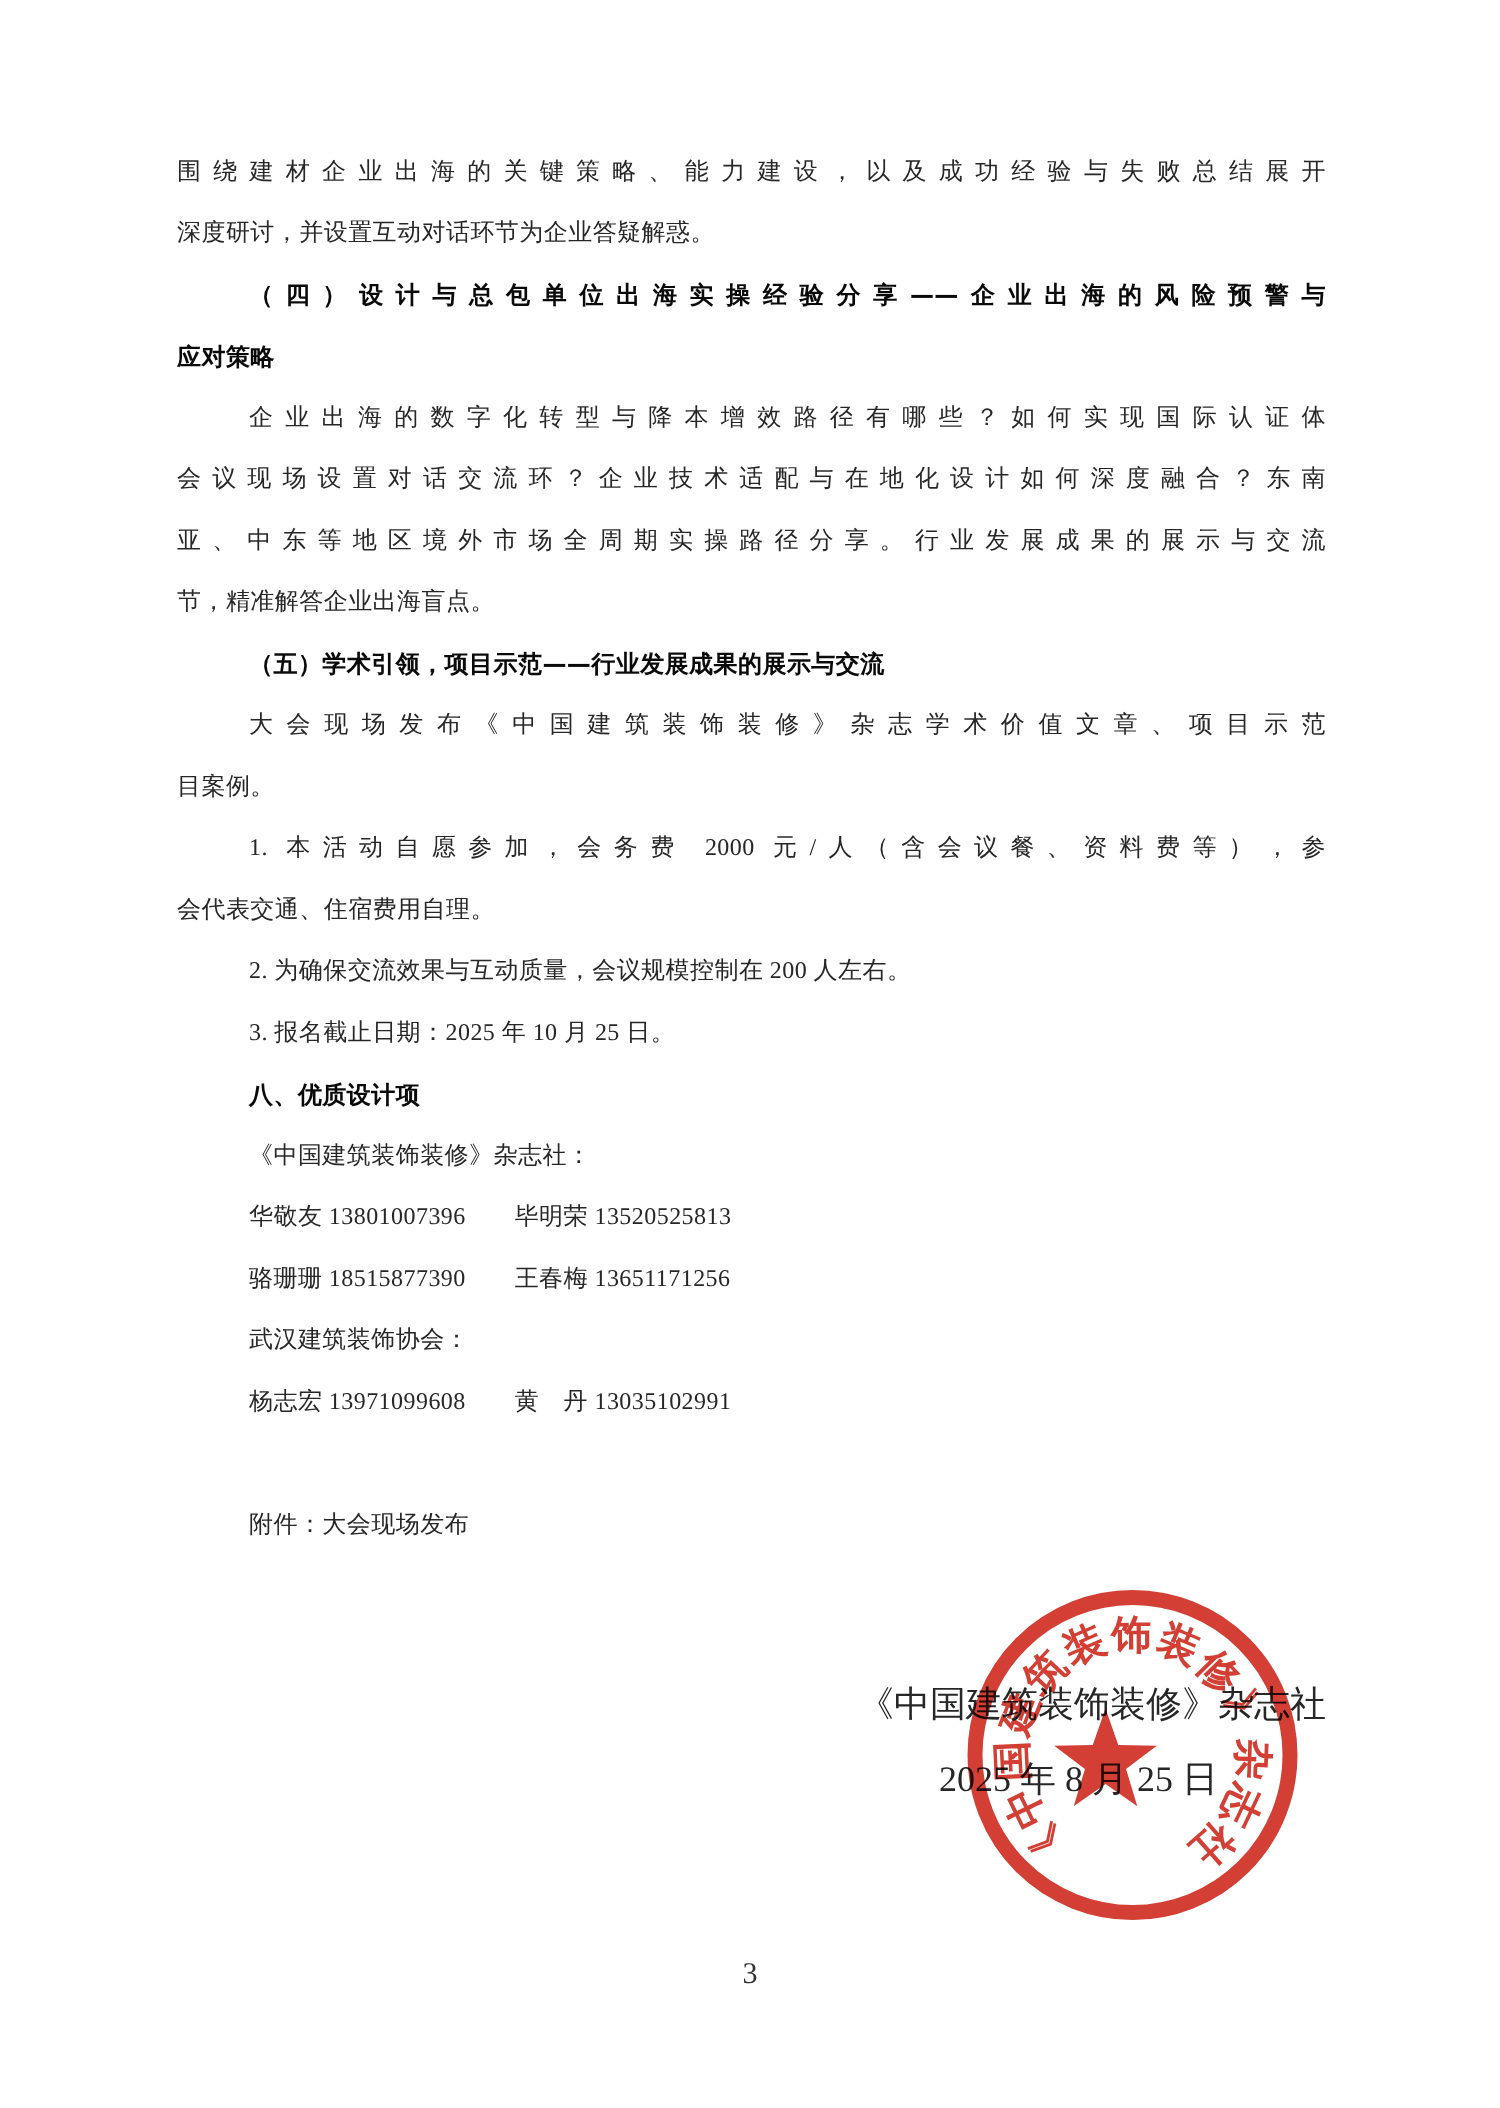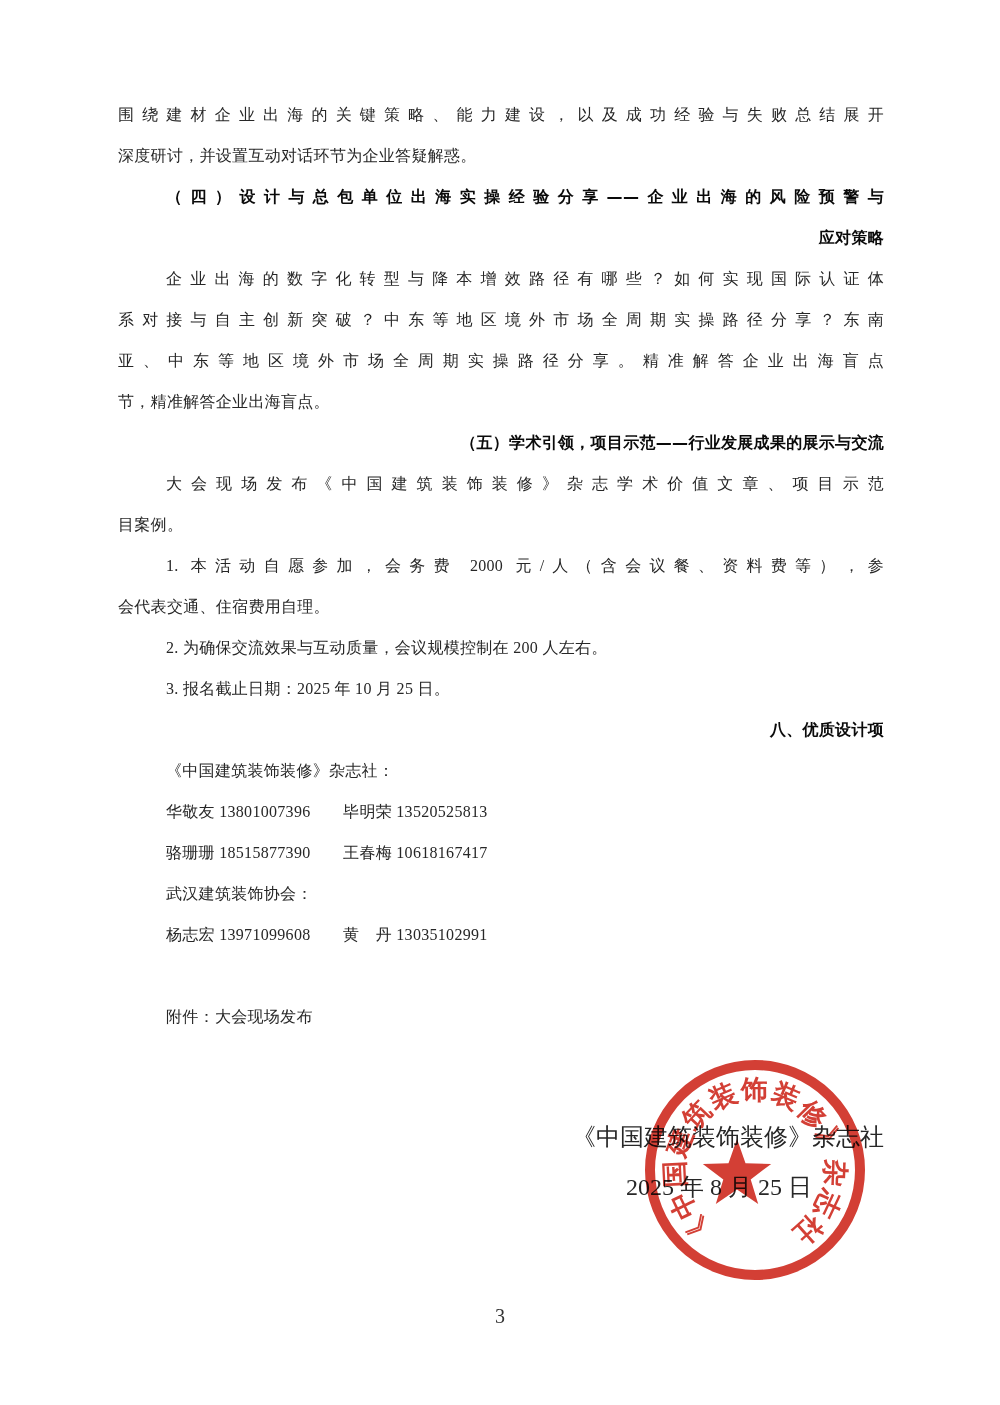--- a/index.html
+++ b/index.html
@@ -25,21 +25,20 @@
     white-space: pre;
     overflow: hidden;
     letter-spacing: 0.3px;
   }
   .line.ind { padding-left: 48px; }
   .line.fill { text-align: justify; text-align-last: justify; }
   .line.head {
     font-family: "DejaVu Sans", "Liberation Sans", sans-serif;
     font-weight: 700;
     color: #0a0a0a;
-    text-align: right;
   }
   .signature {
     position: absolute;
     top: 1117px;
     right: 116px;
     text-align: right;
     font-size: 24px;
     color: #272727;
     z-index: 1;
   }
@@ -75,34 +74,34 @@
 <body>
 
 <div class="page">
 
   <div class="flow" id="text-flow">
       <div class="line fill">围绕建材企业出海的关键策略、能力建设，以及成功经验与失败总结展开</div>
       <div class="line">深度研讨，并设置互动对话环节为企业答疑解惑。</div>
       <div class="line head ind fill">（四）设计与总包单位出海实操经验分享——企业出海的风险预警与</div>
       <div class="line head">应对策略</div>
       <div class="line ind fill">企业出海的数字化转型与降本增效路径有哪些？如何实现国际认证体</div>
-      <div class="line fill">系对接与自主创新突破？中东等地区境外市场全周期实操路径分享？东南</div>
-      <div class="line fill">亚、中东等地区境外市场全周期实操路径分享。精准解答企业出海盲点</div>
+      <div class="line fill">会议现场设置对话交流环？企业技术适配与在地化设计如何深度融合？东南</div>
+      <div class="line fill">亚、中东等地区境外市场全周期实操路径分享。行业发展成果的展示与交流</div>
       <div class="line">节，精准解答企业出海盲点。</div>
       <div class="line head ind">（五）学术引领，项目示范——行业发展成果的展示与交流</div>
       <div class="line ind fill">大会现场发布《中国建筑装饰装修》杂志学术价值文章、项目示范</div>
       <div class="line">目案例。</div>
       <div class="line ind fill">1. 本活动自愿参加，会务费 2000 元/人（含会议餐、资料费等），参</div>
       <div class="line">会代表交通、住宿费用自理。</div>
       <div class="line ind">2. 为确保交流效果与互动质量，会议规模控制在 200 人左右。</div>
       <div class="line ind">3. 报名截止日期：2025 年 10 月 25 日。</div>
       <div class="line head ind">八、优质设计项</div>
       <div class="line ind">《中国建筑装饰装修》杂志社：</div>
       <div class="line ind">华敬友 13801007396　　毕明荣 13520525813</div>
-      <div class="line ind">骆珊珊 18515877390　　王春梅 10618167417</div>
+      <div class="line ind">骆珊珊 18515877390　　王春梅 13651171256</div>
       <div class="line ind">武汉建筑装饰协会：</div>
       <div class="line ind">杨志宏 13971099608　　黄　丹 13035102991</div>
       <div class="line"></div>
       <div class="line ind">附件：大会现场发布</div>
     </div>
 
   <div class="signature">
     <div class="sig-org">《中国建筑装饰装修》杂志社</div>
     <div class="sig-date">2025 年 8 月 25 日</div>
   </div>

